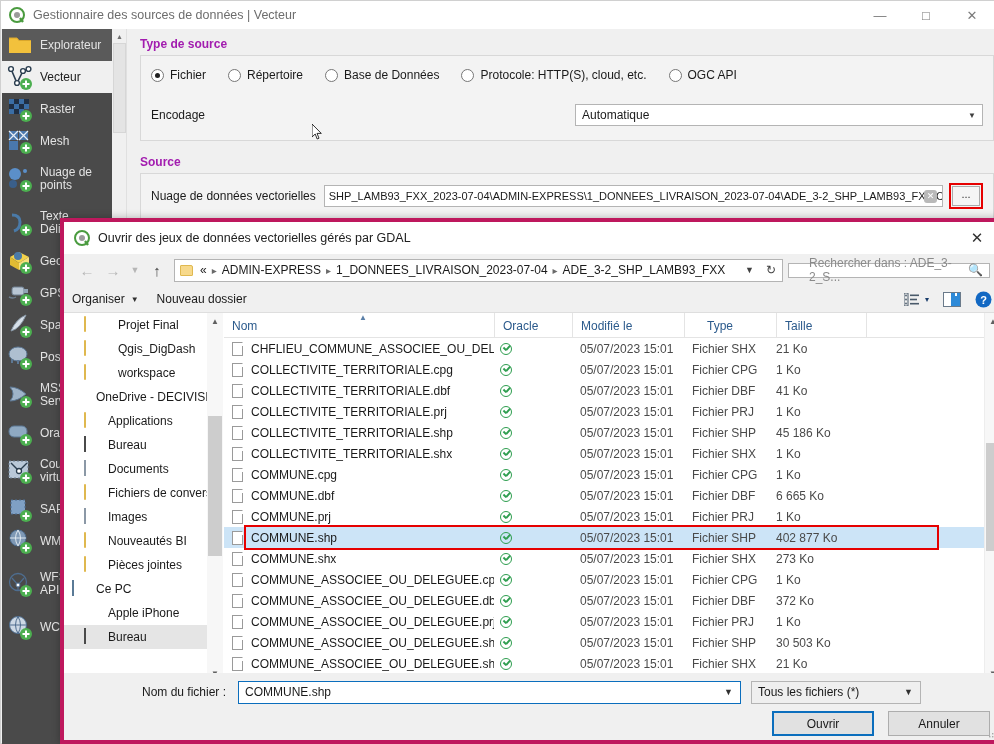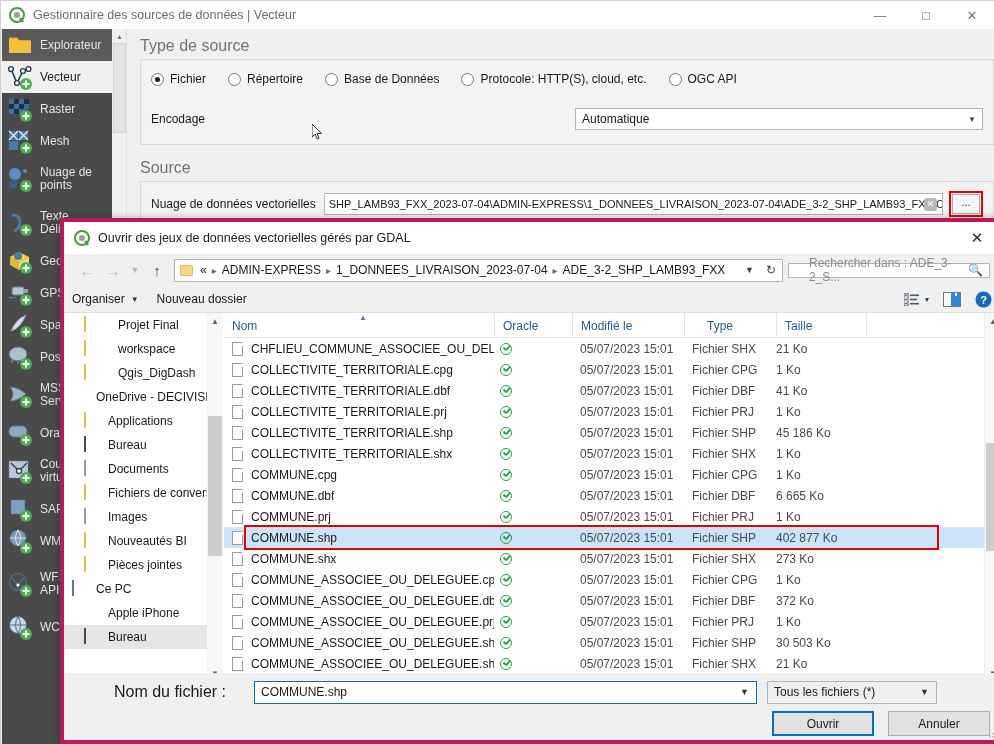--- a/index.html
+++ b/index.html
@@ -71,21 +71,21 @@
   .qgis-scroll-up {
     width:15px; height:14px; display:flex; align-items:center; justify-content:center;
     color:#707070; font-size:7px;
   }
   .qgis-scroll-thumb {
     position:absolute; left:1px; top:14px; width:13px; height:90px;
     background:#e4e4e4; border:1px solid #d6d6d6;
   }
   .qgis-pane { position:absolute; left:16px; top:0; width:866px; height:715px; padding:8px 0 0 12px; }
 
-  .group-title { font-weight:normal; font-size:16px; color:#737373; margin-bottom:4px; }
+  .group-title { font-weight:bold; font-size:12px; color:#a21caf; margin-bottom:4px; }
   .group-box {
     border:1px solid #d8d8d8; background:#f3f3f3;
     padding:12px 10px;
   }
   .radio-row { display:flex; align-items:center; gap:0px; }
   .radio-item { display:flex; align-items:center; margin-right:22px; font-size:12px; color:#1a1a1a; white-space:nowrap;}
   .radio-dot {
     width:13px; height:13px; border-radius:50%;
     border:1px solid #767676; background:#ffffff; margin-right:6px;
     position:relative; flex:0 0 13px;
@@ -254,21 +254,21 @@
     border-left:1px solid #ededed;
   }
   .lp-thumb { position:absolute; left:1px; top:130px; width:14px; height:108px; background:#cdcdcd; }
 
   .red-box {
     position:absolute; border:2px solid #e60000; pointer-events:none;
   }
 
   .fd-footer { position:absolute; left:0; bottom:0; width:100%; height:67px; background:#f0f0f0; }
   .ff-row1 { display:flex; align-items:center; height:26px; margin-top:6px; padding:0 10px; }
-  .ff-label { font-size:16px; color:#1a1a1a; margin-right:22px; white-space:nowrap; }
+  .ff-label { font-size:12px; color:#1a1a1a; margin-right:6px; white-space:nowrap; }
   .fname-input {
     width:503px; height:23px; border:1px solid #0b6ebd; background:#ffffff;
     display:flex; align-items:center; padding:0 20px 0 6px; font-size:12px; color:#1a1a1a;
     position:relative;
   }
   .fname-caret { position:absolute; right:7px; font-size:9px; color:#303030; }
   .filter-combo {
     width:170px; height:23px; border:1px solid #b4b4b4; background:#efefef; margin-left:10px;
     display:flex; align-items:center; padding:0 18px 0 6px; font-size:12px; color:#1a1a1a;
     position:relative;
@@ -667,25 +667,25 @@
 
     <div class="fd-body">
 
       <div class="nav-pane">
         <div class="np-item np-indent1">
           <span class="np-ico"><span class="ico-folder"></span></span>
           <span>Projet Final</span>
         </div>
         <div class="np-item np-indent1">
           <span class="np-ico"><span class="ico-folder"></span></span>
-          <span>workspace</span>
+          <span>Qgis_DigDash</span>
         </div>
         <div class="np-item np-indent1">
           <span class="np-ico"><span class="ico-folder"></span></span>
-          <span>Qgis_DigDash</span>
+          <span>workspace</span>
         </div>
         <div class="np-item" style="padding-left:8px;">
           <span class="np-ico"><span class="ico-cloud"></span></span>
           <span>OneDrive - DECIVISIO</span>
         </div>
         <div class="np-item np-indent2">
           <span class="np-ico"><span class="ico-folder"></span></span>
           <span>Applications</span>
         </div>
         <div class="np-item np-indent2">

